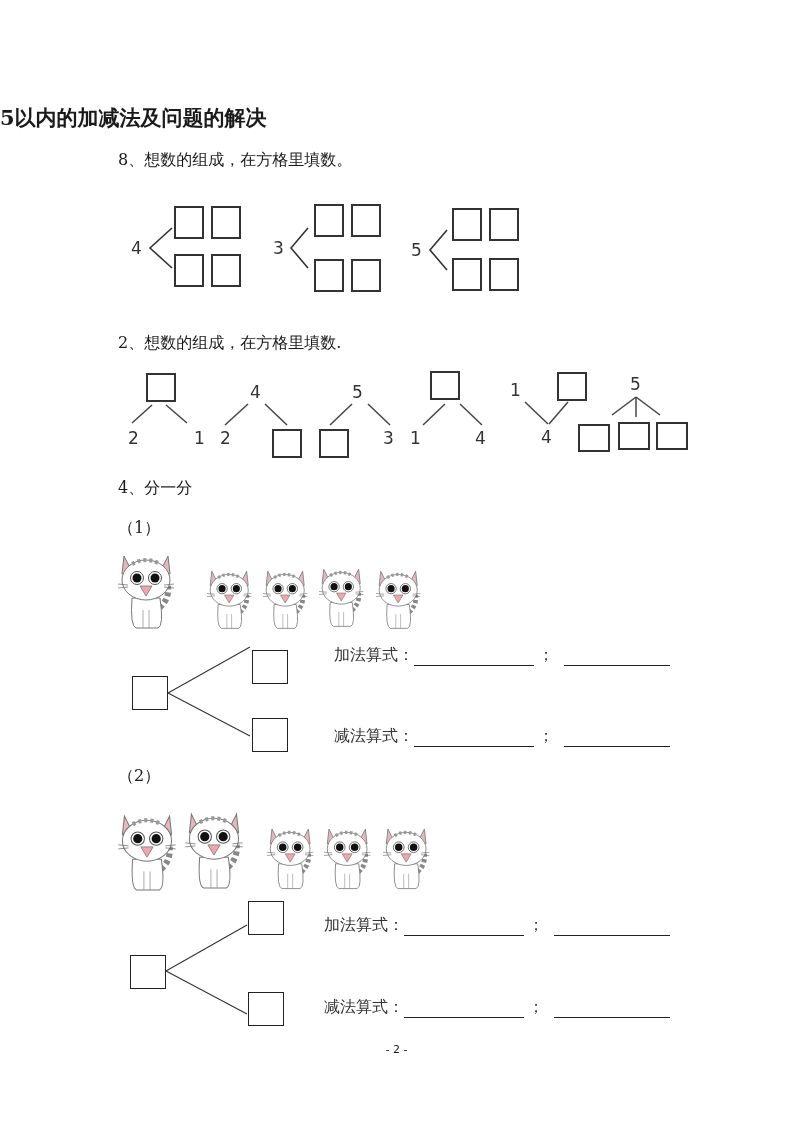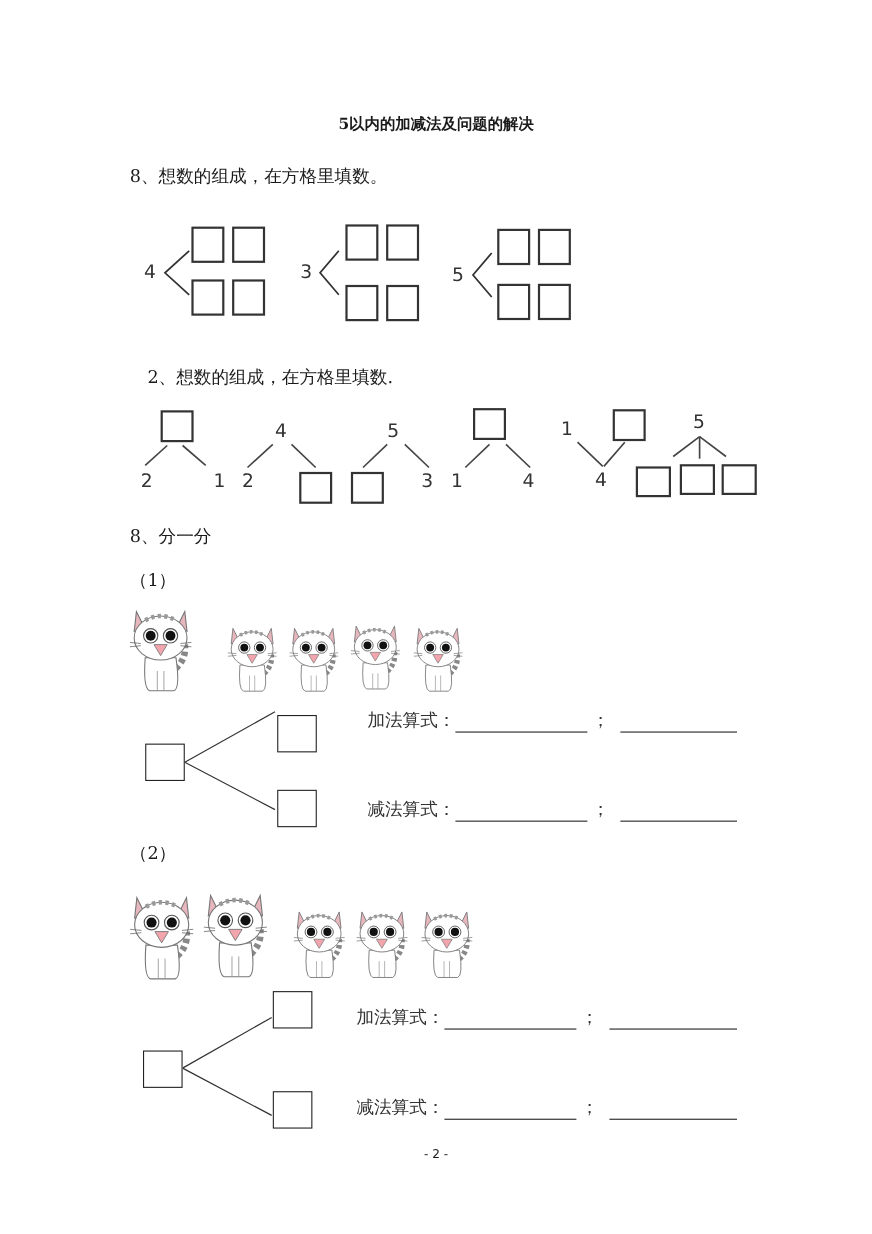--- a/index.html
+++ b/index.html
@@ -1,19 +1,19 @@
 <!DOCTYPE html>
 <html><head>
 <meta charset="utf-8">
 <style>
   html, body { margin: 0; padding: 0; background: #ffffff; }
   body { width: 793px; height: 1122px; position: relative; overflow: hidden;
          font-family: "DejaVu Serif", "Liberation Serif", serif; color: #1a1a1a; }
   .abs { position: absolute; }
-  .title { left: 0; width: 793px; top: 104px; text-align: center; font-size: 14px; font-weight: bold; }
+  .title { left: 0; width: 793px; top: 104px; text-align: left; font-size: 21px; font-weight: bold; }
   .q { font-size: 16px; }
   .box { position: absolute; border: 2px solid #333; background: #fff; box-sizing: border-box; }
   .box.thin { border: 1.6px solid #222; }
   .num { position: absolute; font-family: "DejaVu Sans", sans-serif; font-size: 17px; color: #333; }
   svg.lines { position: absolute; left: 0; top: 0; width: 793px; height: 1122px; pointer-events: none; }
   .formula { position: absolute; font-size: 16px; color: #333; display: flex; align-items: flex-end; }
   .blank { display: inline-block; border-bottom: 1px solid #222; height: 18px; }
   .cat { position: absolute; }
   .page-num { position: absolute; left: 0; width: 793px; top: 1043px; text-align: center; font-size: 11px;
               font-family: "DejaVu Sans", sans-serif; }
@@ -73,21 +73,21 @@
   <div class="box" style="left:351px; top:259px; width:30px; height:33px;"></div>
 </div>
 <div>
   <div class="num" style="left:411px; top:240px;">5</div>
   <div class="box" style="left:452px; top:208px; width:30px; height:33px;"></div>
   <div class="box" style="left:489px; top:208px; width:30px; height:33px;"></div>
   <div class="box" style="left:452px; top:258px; width:30px; height:33px;"></div>
   <div class="box" style="left:489px; top:258px; width:30px; height:33px;"></div>
 </div>
 
-<div class="abs q" style="left:134px; top:333px;">2、想数的组成，在方格里填数.</div>
+<div class="abs q" style="left:118px; top:333px;">2、想数的组成，在方格里填数.</div>
 
 <div class="box" style="left:146px; top:373px; width:30px; height:29px;"></div>
 <div class="num" style="left:128px; top:428px;">2</div>
 <div class="num" style="left:194px; top:428px;">1</div>
 
 <div class="num" style="left:250px; top:382px;">4</div>
 <div class="num" style="left:220px; top:428px;">2</div>
 <div class="box" style="left:272px; top:429px; width:30px; height:29px;"></div>
 
 <div class="num" style="left:352px; top:382px;">5</div>
@@ -100,21 +100,21 @@
 
 <div class="num" style="left:510px; top:380px;">1</div>
 <div class="box" style="left:557px; top:372px; width:30px; height:29px;"></div>
 <div class="num" style="left:541px; top:427px;">4</div>
 
 <div class="num" style="left:630px; top:374px;">5</div>
 <div class="box" style="left:578px; top:424px; width:32px; height:28px;"></div>
 <div class="box" style="left:618px; top:422px; width:32px; height:28px;"></div>
 <div class="box" style="left:656px; top:422px; width:32px; height:28px;"></div>
 
-<div class="abs q" style="left:118px; top:478px;">8、分一分</div>
+<div class="abs q" style="left:118px; top:478px;">4、分一分</div>
 
 <div class="abs q" style="left:118px; top:518px;">（1）</div>
 
 <svg width="0" height="0" style="position:absolute">
   <defs>
     <g id="cat">
 
       <path d="M36 62 Q52 52 50 36" stroke="#888" stroke-width="6" fill="none" stroke-dasharray="4 3"></path>
 
       <path d="M14 48 Q12 76 18 78 L40 78 Q46 76 42 48 Z" fill="#fff" stroke="#777" stroke-width="1"></path>

